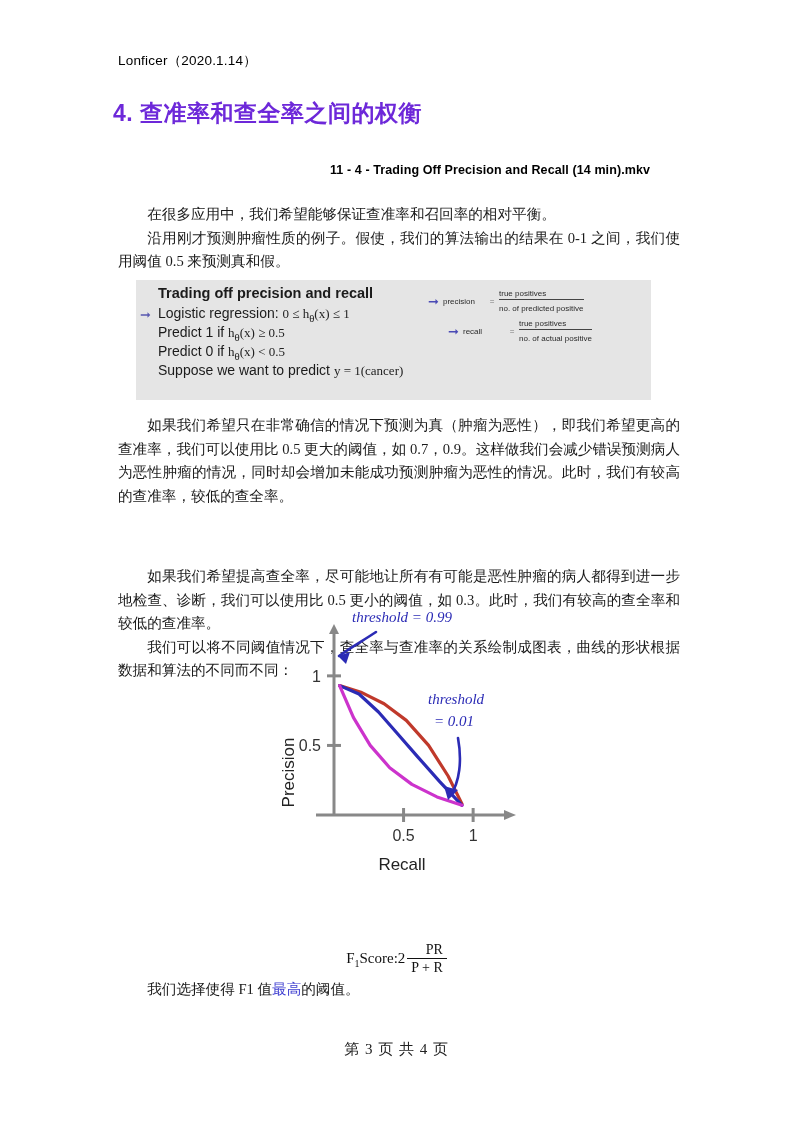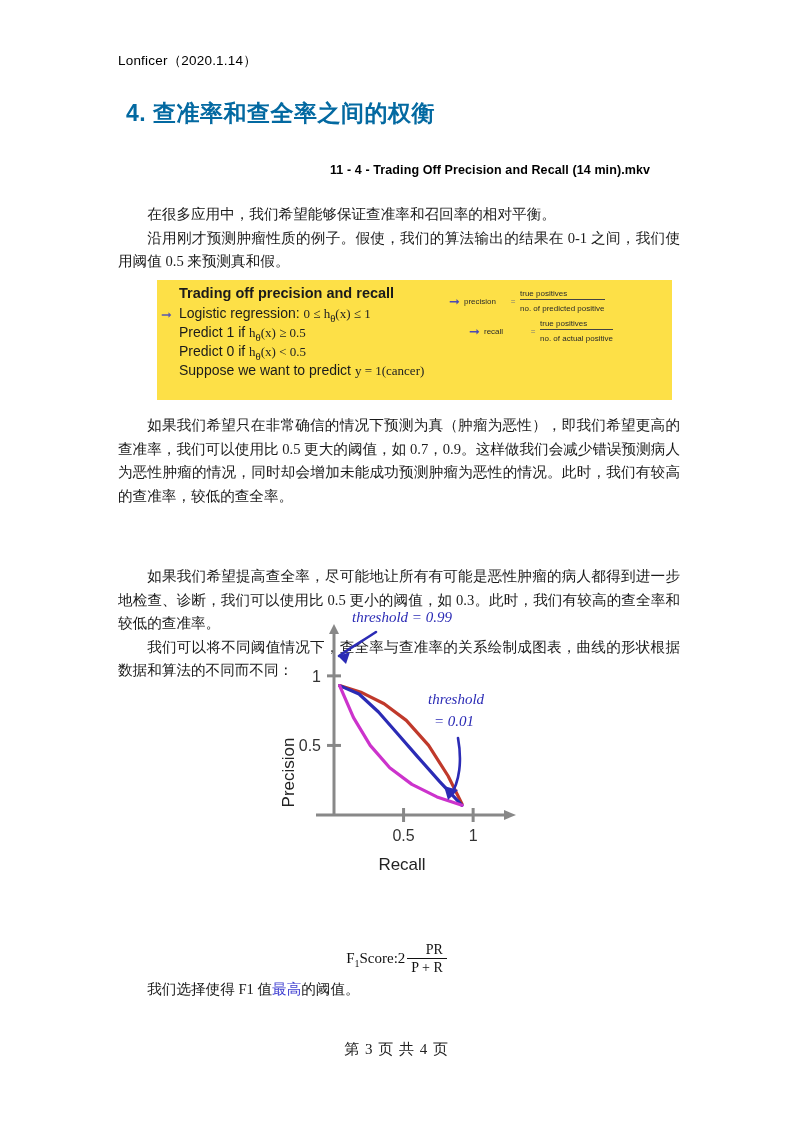--- a/index.html
+++ b/index.html
@@ -29,26 +29,26 @@
     font-family: "Liberation Sans", "DejaVu Sans", sans-serif;
     font-size: 13.5px;
     color: #000;
     letter-spacing: 0.2px;
     white-space: nowrap;
   }
 
   
   .doc-title {
     position: absolute;
-    left: 126px;
+    left: 113px;
     top: 98px;
     font-family: "Liberation Sans", "DejaVu Sans", sans-serif;
     font-weight: bold;
     font-size: 23px;
-    color: #0369a1;
+    color: #6d28d9;
     white-space: nowrap;
     letter-spacing: 0.5px;
   }
 
   
   .doc-subtitle {
     position: absolute;
     left: 330px;
     top: 163px;
     font-family: "Liberation Sans", "DejaVu Sans", sans-serif;
@@ -77,25 +77,25 @@
 
   #para-top  { top: 203px; }
   #para-mid  { top: 414px; }
   #para-low  { top: 565px; }
   #para-f1   { top: 884px; }
   #para-last { top: 978px; }
 
   
   .slide {
     position: absolute;
-    left: 157px;
+    left: 136px;
     top: 280px;
     width: 515px;
     height: 120px;
-    background: #fde047;
+    background: #e5e5e5;
     overflow: hidden;
   }
   .slide-title {
     position: absolute;
     left: 22px; top: 5px;
     font-family: "Liberation Sans", "DejaVu Sans", sans-serif;
     font-weight: bold;
     font-size: 14.5px;
     color: #1b1b1b;
     white-space: nowrap;

